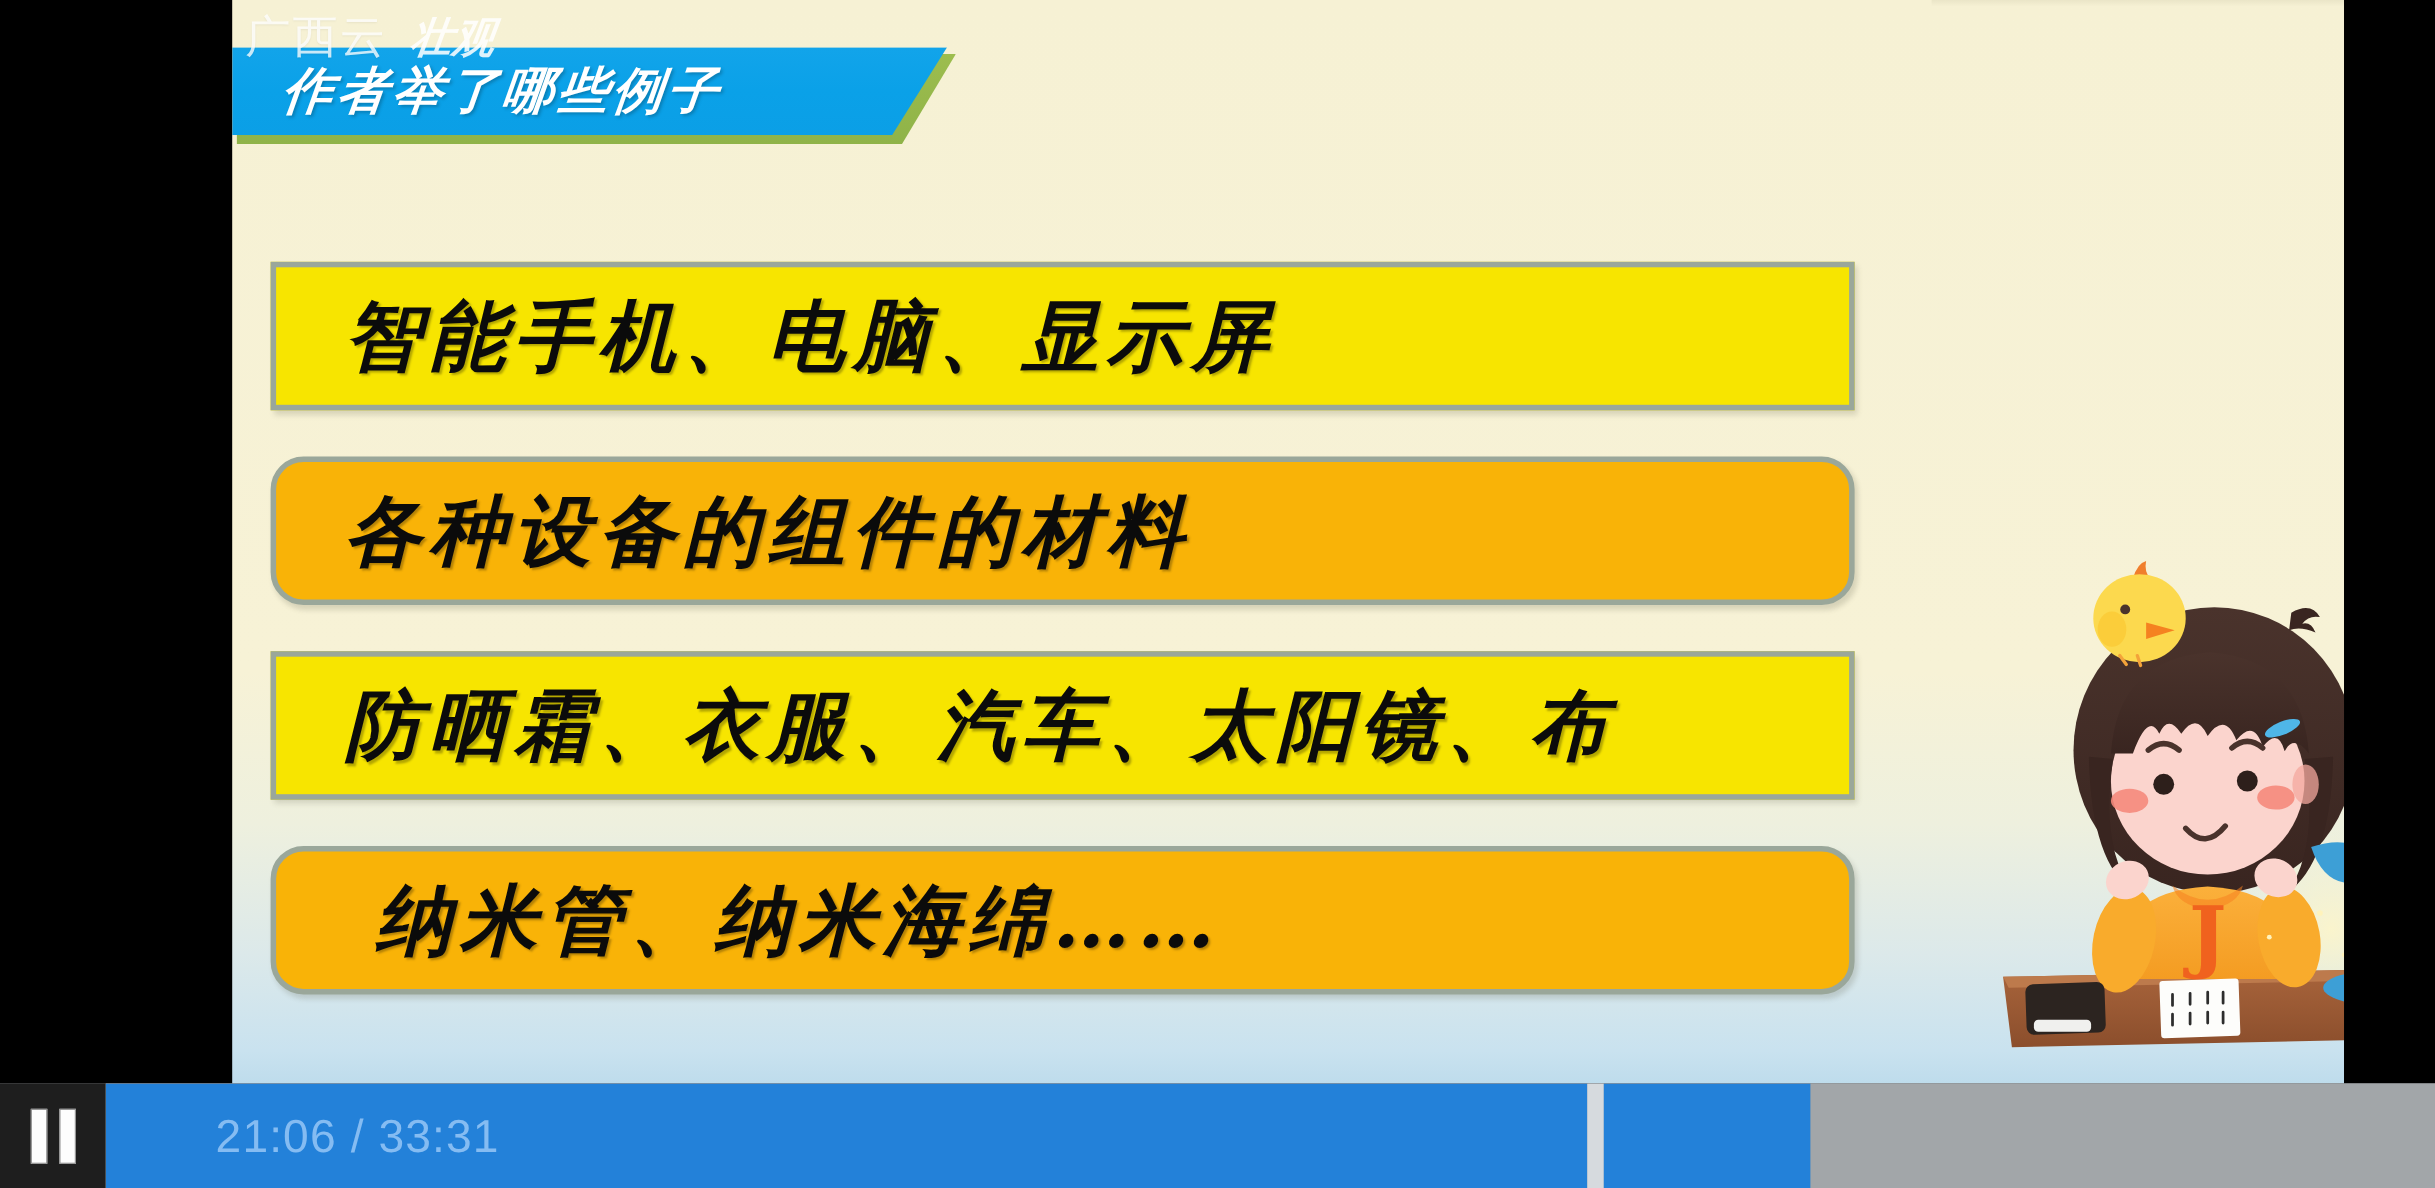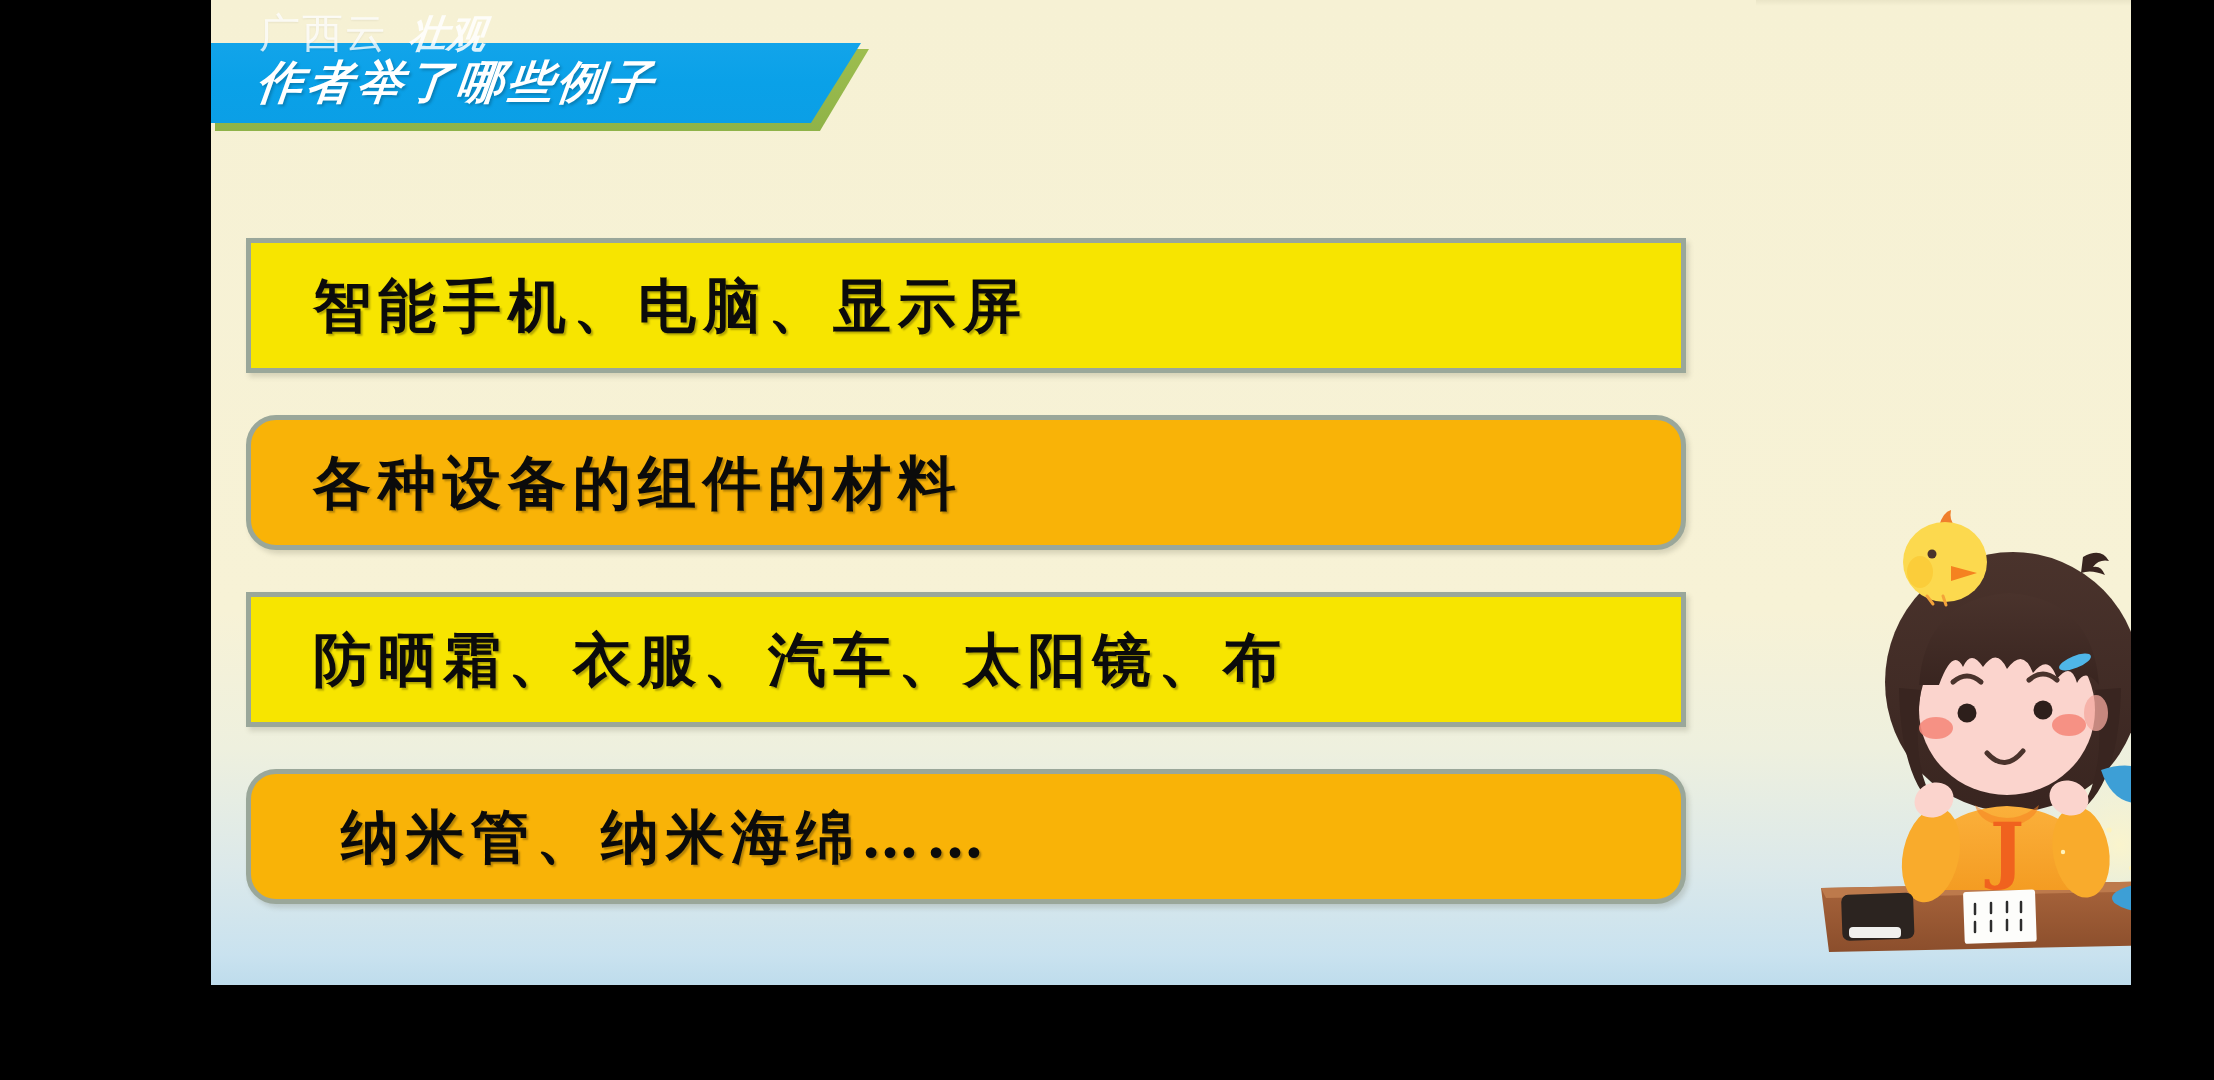--- a/index.html
+++ b/index.html
@@ -54,21 +54,20 @@
   .watermark {
     position: absolute;
     left: 12px;
     top: 6px;
     z-index: 6;
     display: flex;
     align-items: baseline;
     gap: 22px;
     pointer-events: none;
     user-select: none;
-    margin-left: 36px;
   }
   .watermark .wm-main {
     font-family: "DejaVu Sans", sans-serif;
     font-size: 41px;
     font-weight: 400;
     letter-spacing: 2px;
     color: rgba(255,255,255,0.78);
     text-shadow: 0 1px 2px rgba(0,0,0,0.06);
   }
   .watermark .wm-sub {
@@ -140,21 +139,22 @@
     align-items: center;
     box-shadow: 3px 4px 5px rgba(90,90,70,0.20);
   }
   .bar:last-child { margin-bottom: 0; padding-left: 28px; }
   .bar.c-yellow  { background: #f7e500; }
   .bar.c-orange  { background: #f9b307; border-radius: 30px; }
   .bar-text {
     margin-left: 62px;
     font-family: "DejaVu Serif", serif;
     font-weight: 700;
-    font-size: 58px;
+    font-style: italic;
+    font-size: 70px;
     line-height: 1;
     color: #0b0b0b;
     letter-spacing: 7px;
     white-space: nowrap;
     text-shadow: 2px 2px 2px rgba(0,0,0,0.28);
   }
 
   
   .character {
     position: absolute;
@@ -371,14 +371,32 @@
         <circle cx="262" cy="352" r="2.2" fill="#fff3bb"></circle>
         <circle cx="396" cy="352" r="2.2" fill="#fff3bb"></circle>
       </svg>
     </div>
 
   </div>
 
   <div class="pillar left"></div>
   <div class="pillar right"></div>
 
+  <div class="controls">
+
+    <div class="play-pause">
+      <span class="pause-icon">
+        <span></span>
+          <span></span>
+      </span>
+    </div>
+
+    <div class="track">
+      <div class="seg seg-played"></div>
+      <div class="seg seg-gap"></div>
+      <div class="seg seg-buffered"></div>
+      <div class="seg seg-remaining"></div>
+      <div class="time-label">21:06 / 33:31</div>
+    </div>
+
+  </div>
 
 </div>
 
 </body></html>

